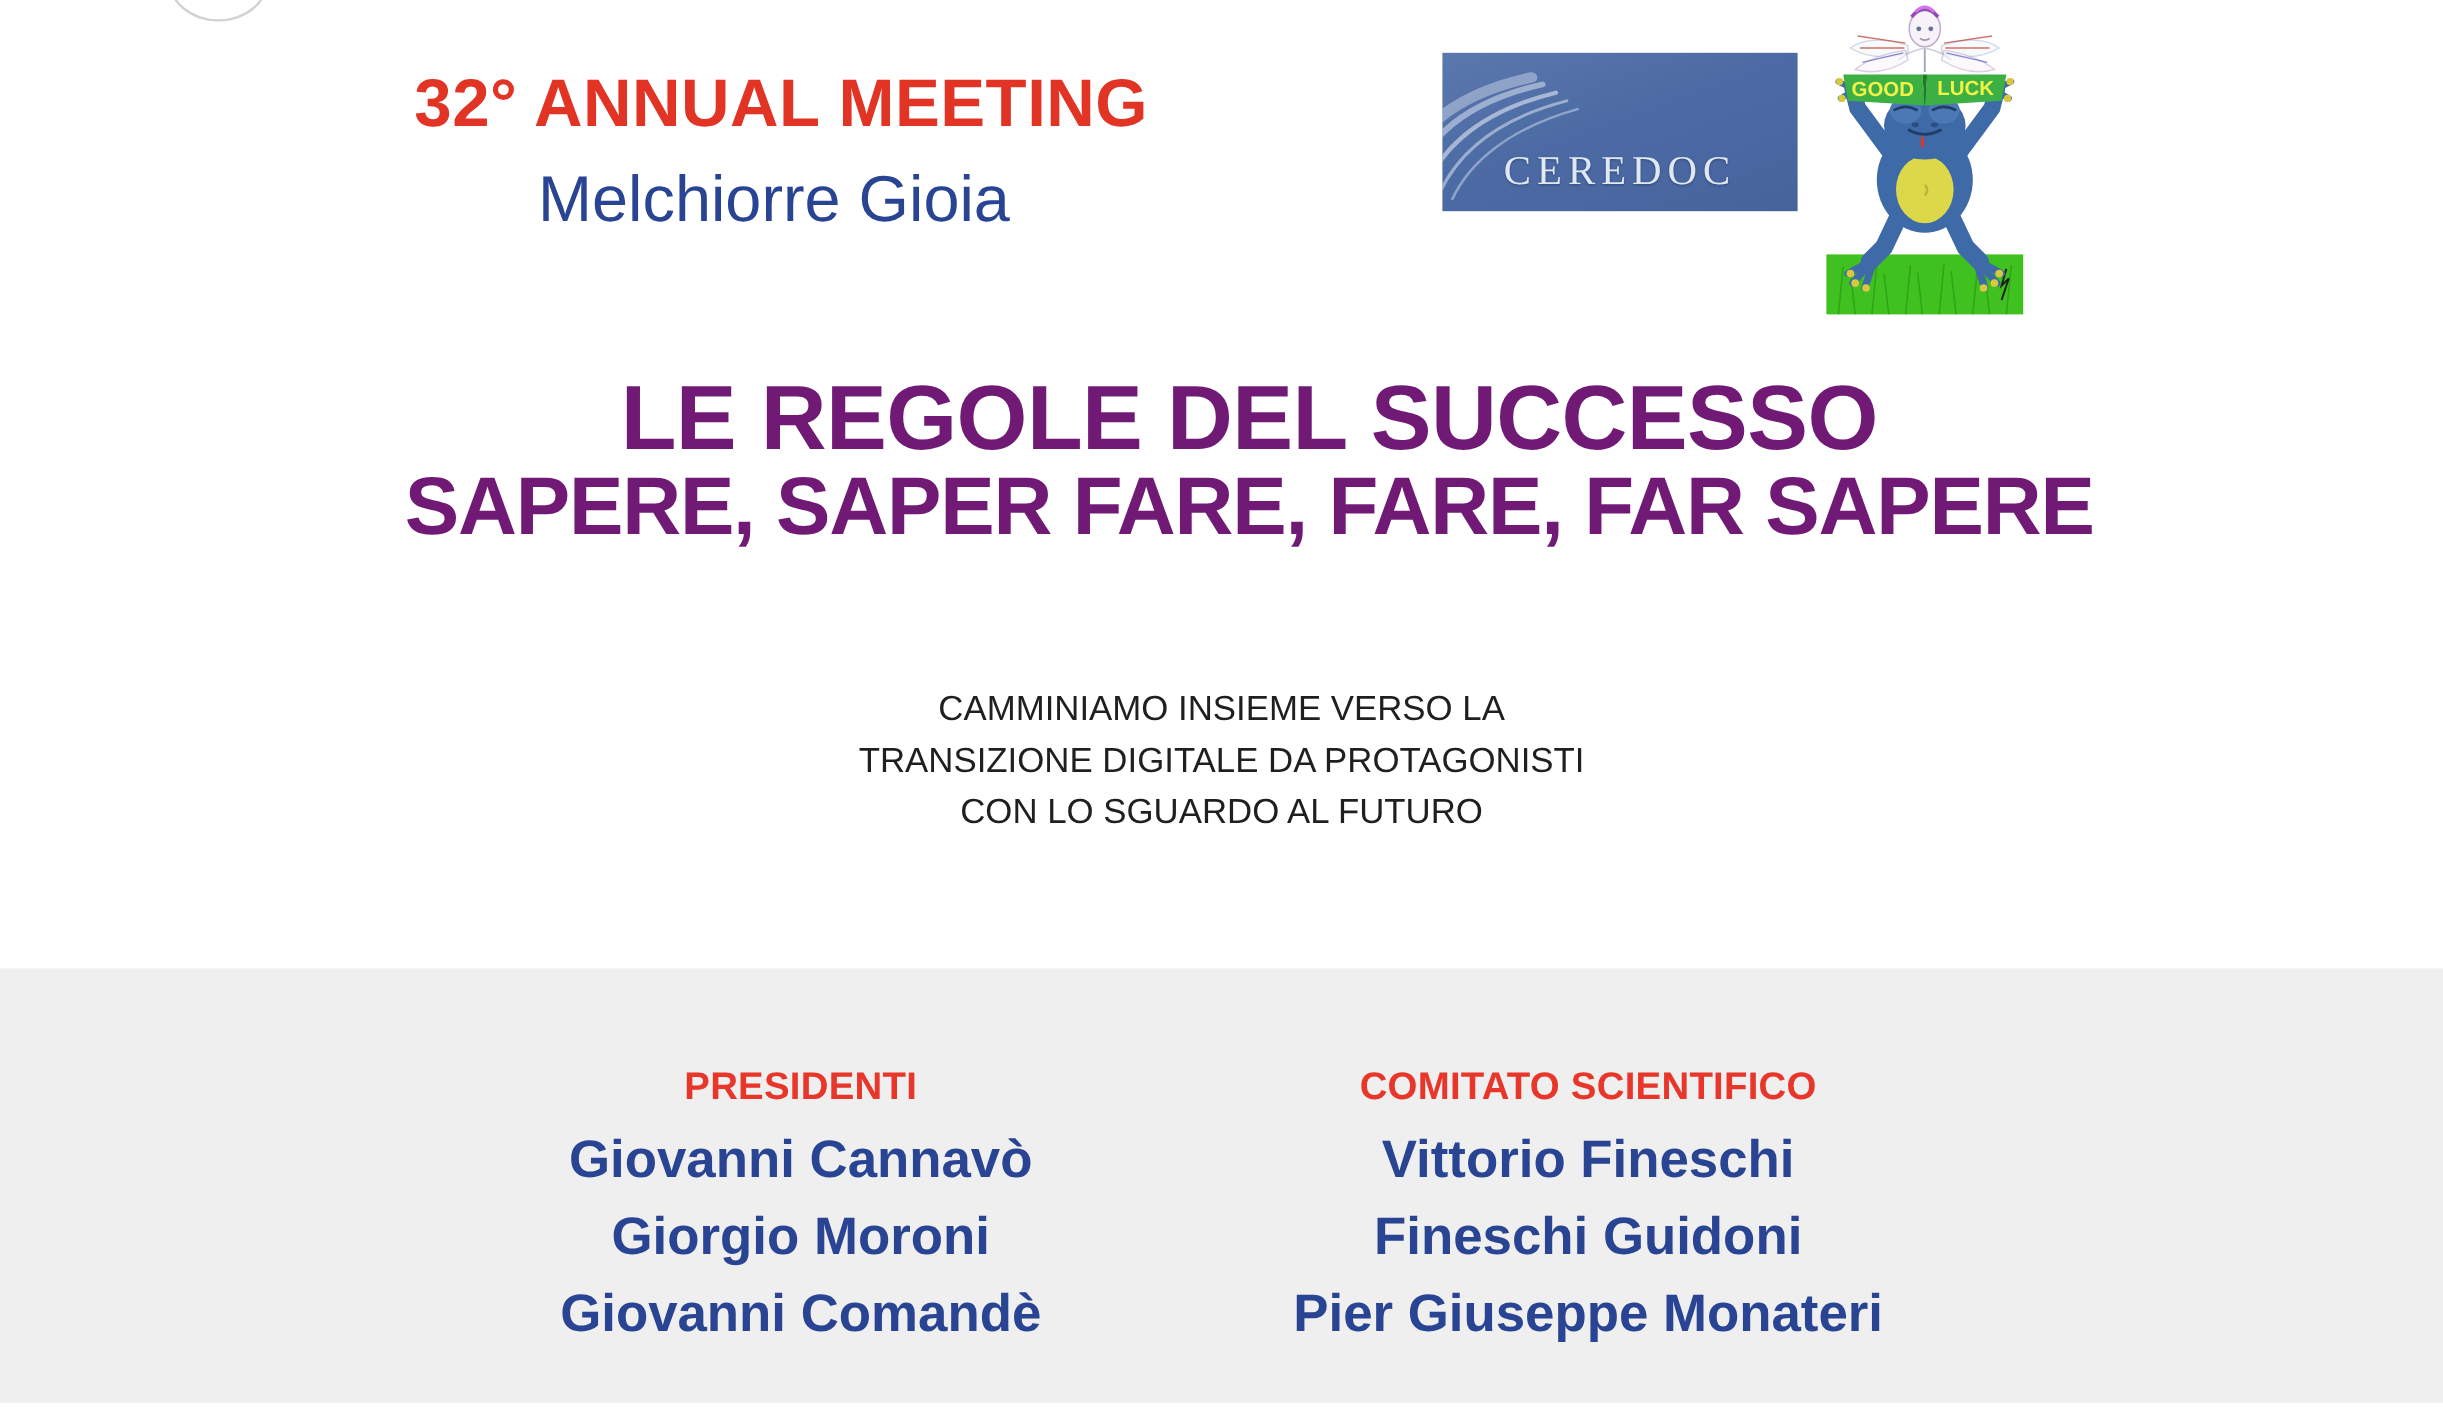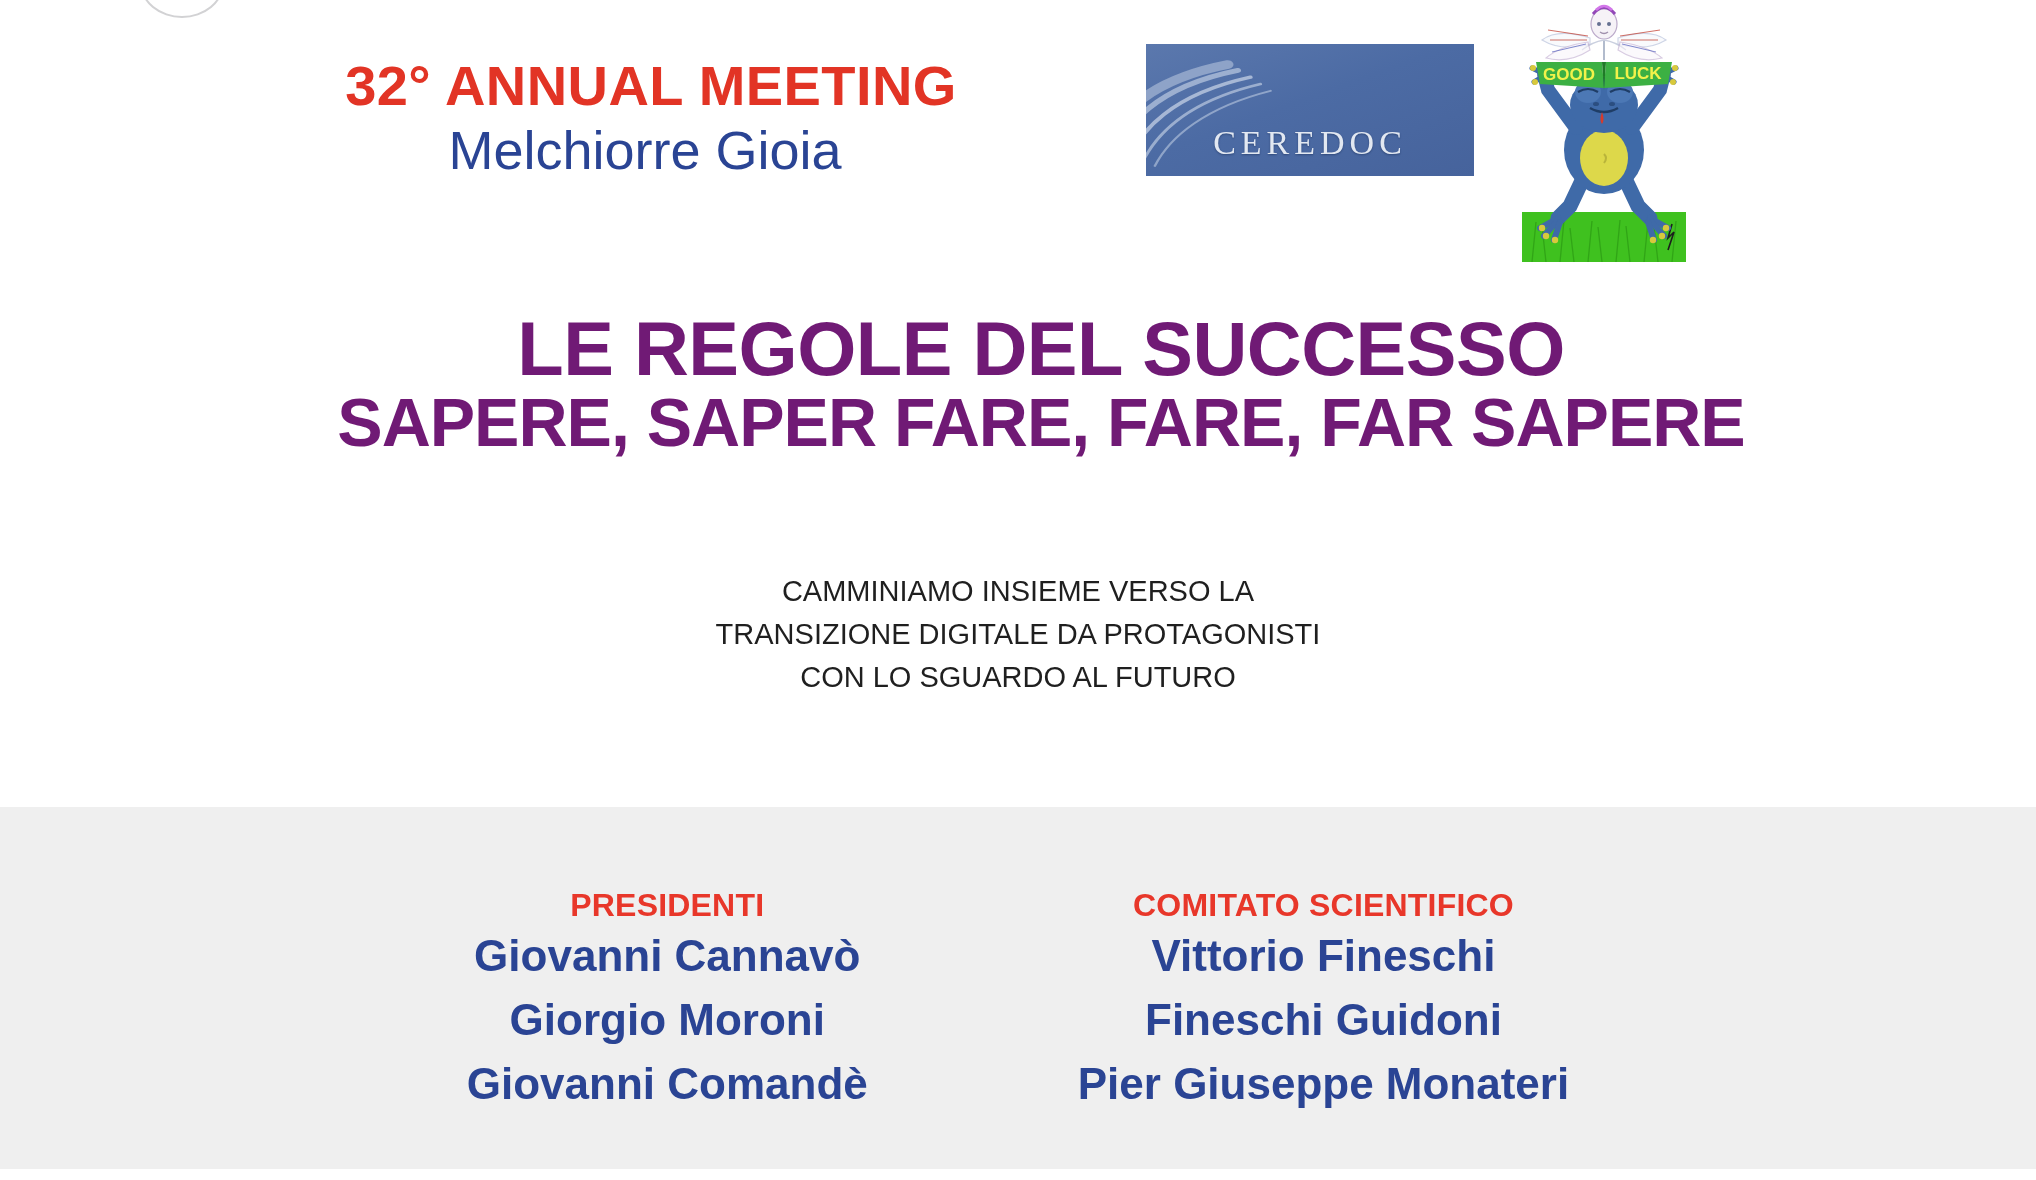--- a/index.html
+++ b/index.html
@@ -58,34 +58,33 @@
     letter-spacing: 0.4px;
     line-height: 1.12;
     white-space: nowrap;
     padding-left: 12px;
   }
   #meeting-subtitle {
     font-size: 54px;
     font-weight: normal;
     color: #2a4494;
     line-height: 1.2;
-    margin-top: 0;
+    margin-top: 16px;
     white-space: nowrap;
   }
 
   
   #ceredoc-logo {
     position: absolute;
-    left: 1146px;
+    left: 1202px;
     top: 44px;
     width: 296px;
     height: 132px;
     background: linear-gradient(160deg, #5b78ad 0%, #4c6ba4 45%, #46639c 100%);
     overflow: hidden;
-    padding-left: 32px;
   }
   #ceredoc-swoosh {
     position: absolute;
     left: -18%;
     top: 2%;
     width: 115%;
     height: 96%;
   }
   #ceredoc-wordmark {
     position: absolute;
@@ -171,21 +170,21 @@
   }
   .committee-col {
     text-align: center;
     min-width: 300px;
   }
   .committee-heading {
     color: #e8372a;
     font-weight: bold;
     font-size: 32px;
     letter-spacing: 0.2px;
-    margin-bottom: 6px;
+    margin-bottom: 17px;
     white-space: nowrap;
   }
   .committee-member {
     color: #2a4494;
     font-weight: bold;
     font-size: 44px;
     line-height: 1.18;
     margin-bottom: 12px;
     white-space: nowrap;
   }

